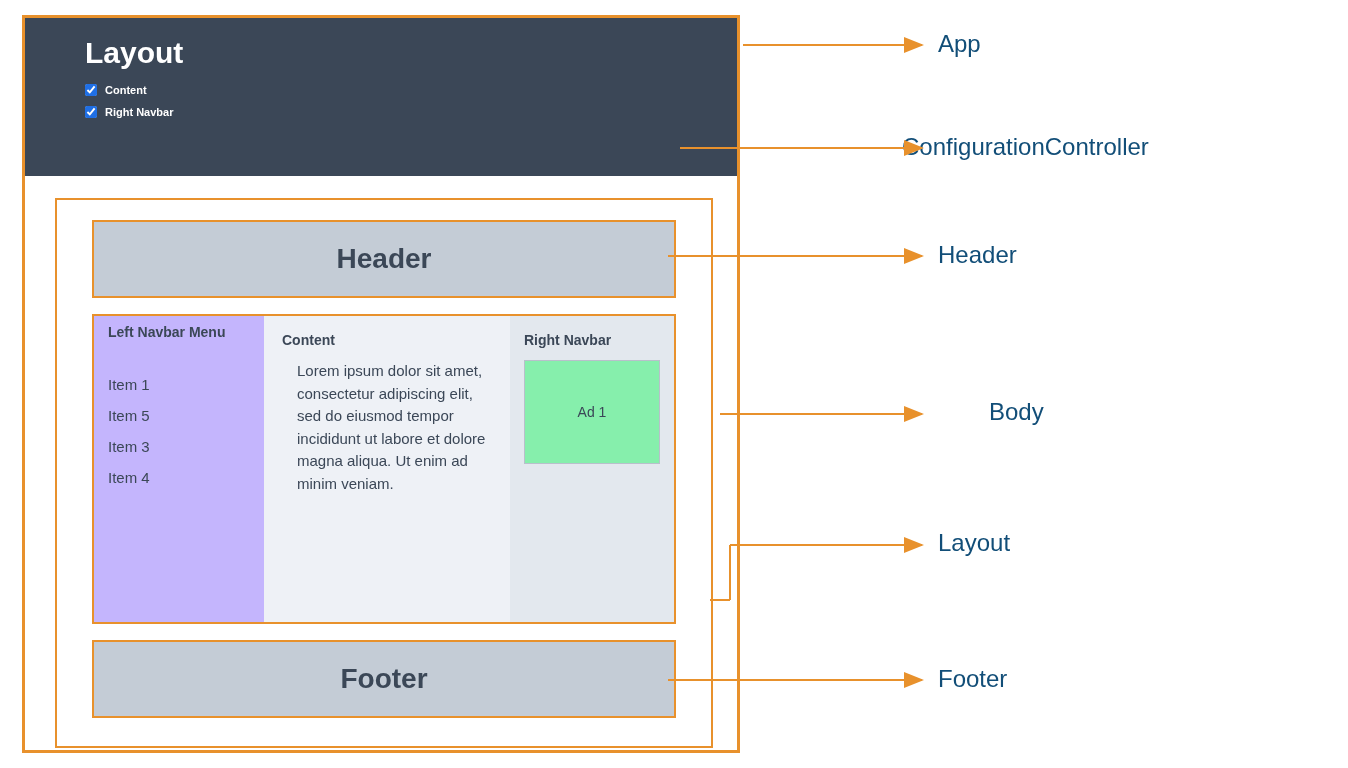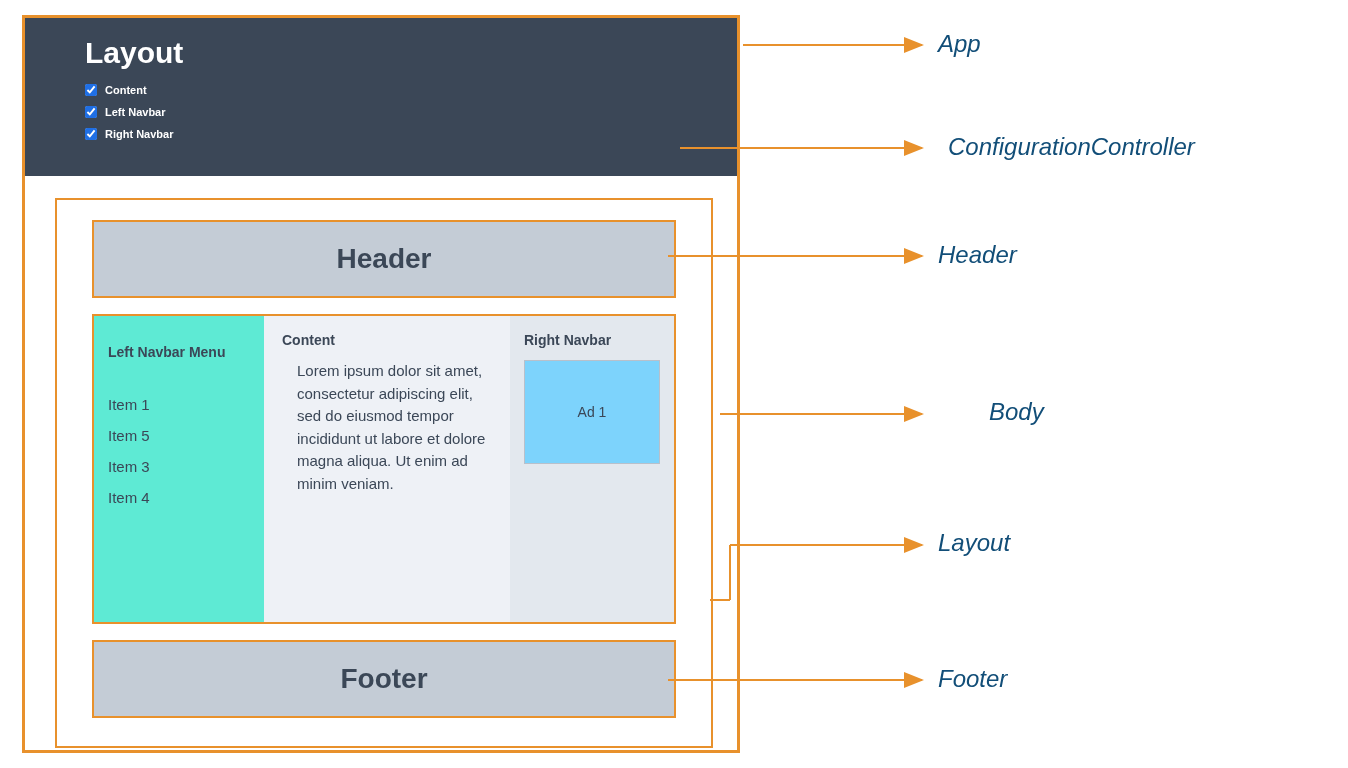--- a/index.html
+++ b/index.html
@@ -88,22 +88,22 @@
     }
     
     .body-row {
       border: 2px solid #e8912c;
       height: 310px;
       display: flex;
       background: #fff;
     }
     .left-nav {
       width: 170px;
-      background: #5eead4;
-      padding: 28px 14px;
+      background: #c4b5fd;
+      padding: 8px 14px;
     }
     .col-title {
       font-size: 14px;
       font-weight: 700;
       color: #3b4757;
       margin-bottom: 12px;
     }
     .left-nav ul {
       list-style: none;
       margin-top: 36px;
@@ -124,21 +124,21 @@
       color: #3b4757;
       margin-left: 15px;
     }
     .right-nav {
       width: 164px;
       background: #e3e8ee;
       padding: 16px 14px;
     }
     .ad-box {
       border: 1px solid #b8c0cb;
-      background: #7dd3fc;
+      background: #86efac;
       height: 104px;
       display: flex;
       align-items: center;
       justify-content: center;
       font-size: 14px;
       color: #3b4757;
       margin-bottom: 12px;
     }
     .footer-bar {
       border: 2px solid #e8912c;
@@ -153,24 +153,23 @@
       font-size: 28px;
       font-weight: 700;
       color: #3b4757;
     }
     
     .label {
       position: absolute;
       font-size: 24px;
       color: #124e78;
       font-weight: 400;
-      font-style: italic;
     }
     .label-app { left: 938px; top: 30px; }
-    .label-config { left: 948px; top: 133px; text-align: center; }
+    .label-config { left: 902px; top: 133px; text-align: center; }
     .label-header { left: 938px; top: 241px; }
     .label-body { left: 989px; top: 398px; }
     .label-layout { left: 938px; top: 529px; }
     .label-footer { left: 938px; top: 665px; }
     
     .arrows {
       position: absolute;
       left: 0;
       top: 0;
       width: 1348px;
@@ -195,24 +194,20 @@
 
     <div class="config-panel">
       <div class="config-title">Layout</div>
       <ul class="config-checks">
         <li>
           <input type="checkbox" checked="" style="">
           <span>Content</span>
         </li>
         <li>
           <input type="checkbox" checked="" style="">
-          <span>Left Navbar</span>
-        </li>
-        <li>
-          <input type="checkbox" checked="" style="">
           <span>Right Navbar</span>
         </li>
       </ul>
     </div>
 
     <div class="layout-box">
 
       <div class="header-bar">
         <h2>Header</h2>
       </div>

